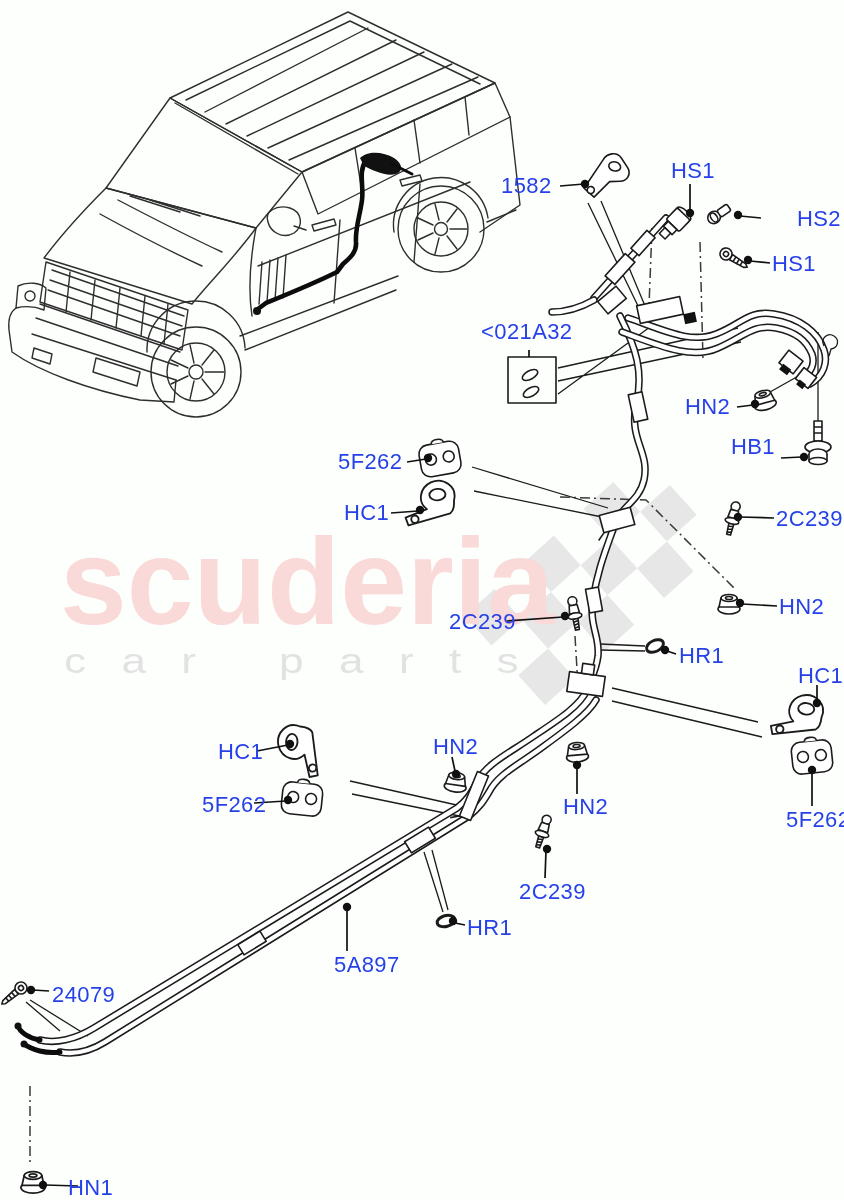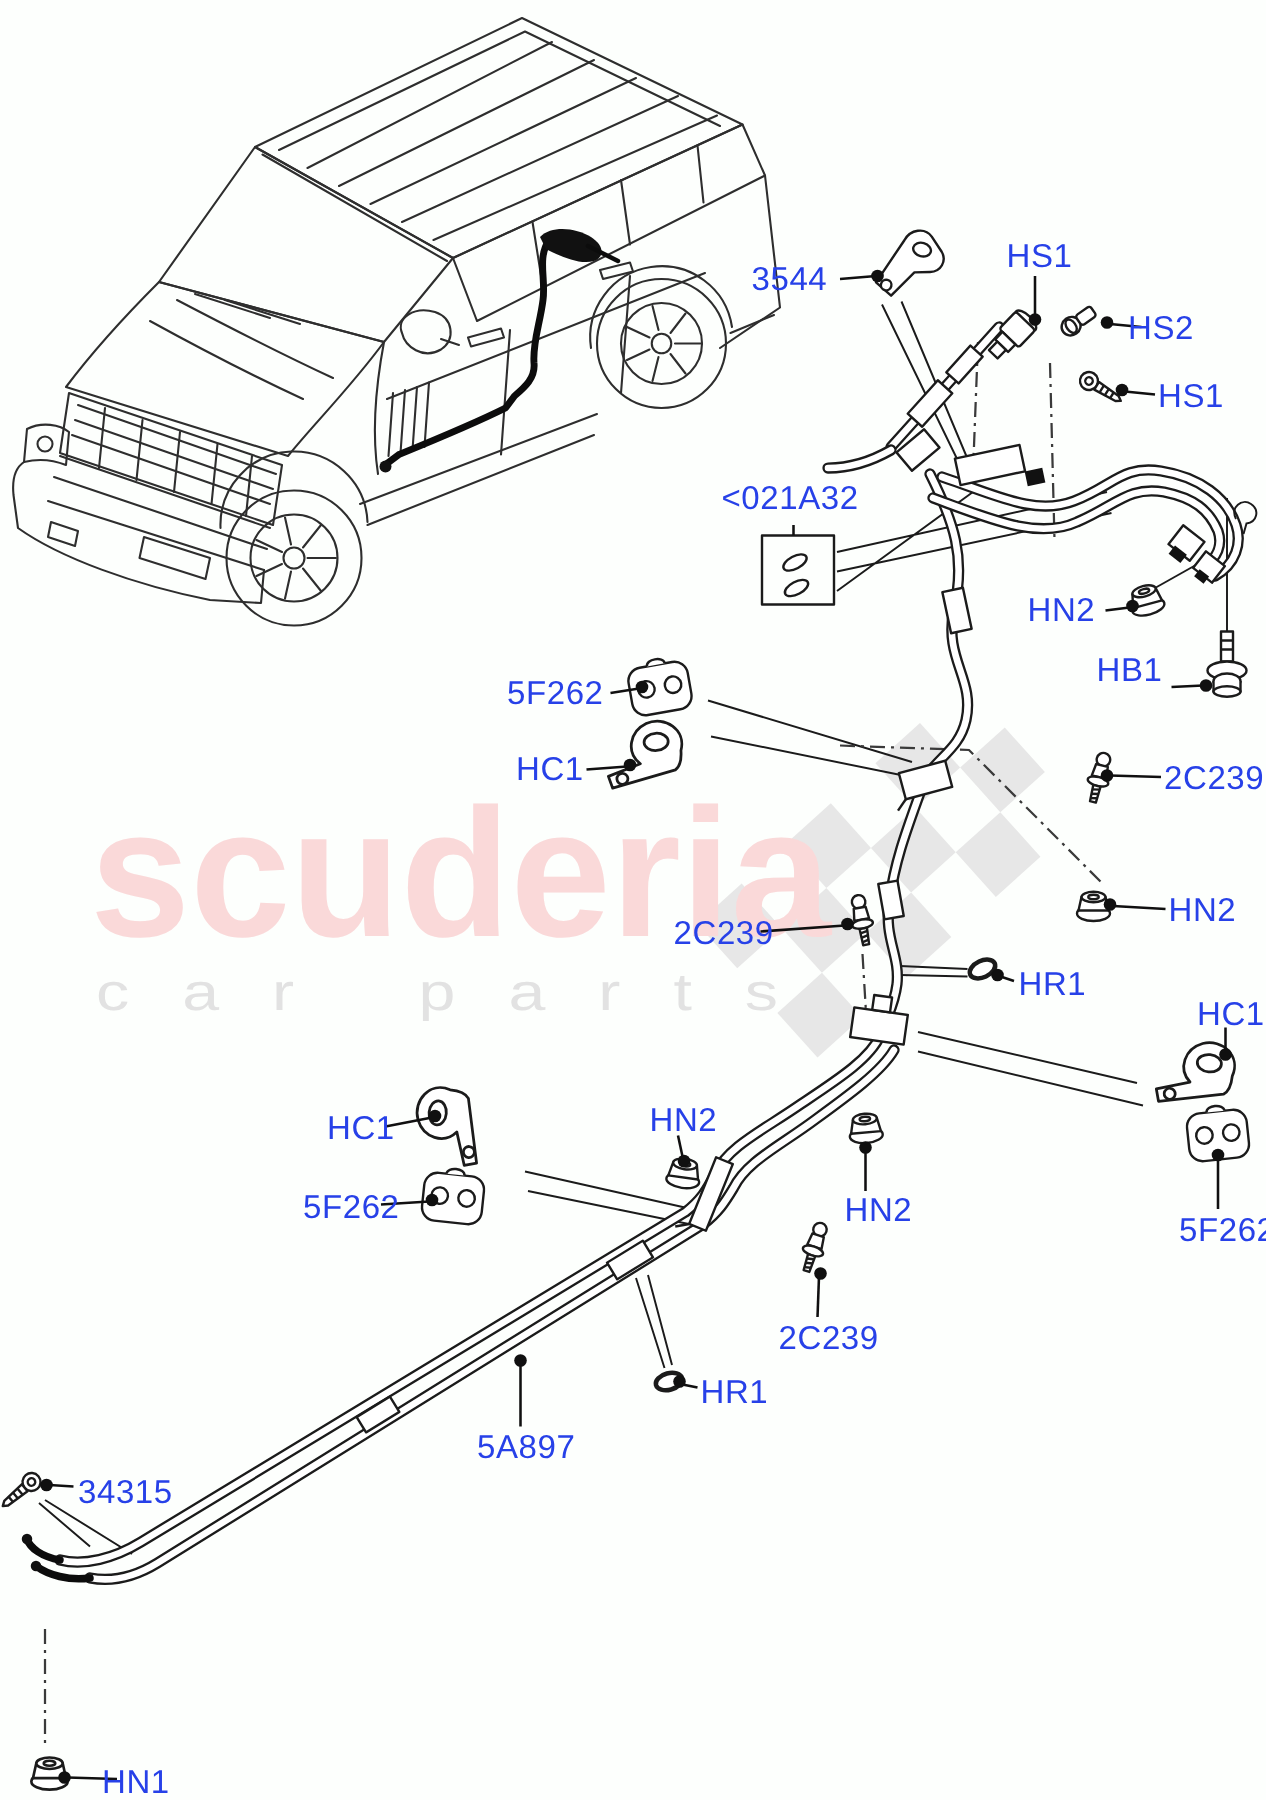--- a/index.html
+++ b/index.html
@@ -323,38 +323,38 @@
         <circle class="dot" cx="453" cy="921" r="4.2"></circle>
     <path class="lead" d="M347,951 L347,910"></path>
         <circle class="dot" cx="347" cy="907" r="4.2"></circle>
     <path class="lead" d="M49,991 L33,990"></path>
         <circle class="dot" cx="31" cy="990" r="4.2"></circle>
     <path class="lead" d="M78,1186 L45,1185"></path>
         <circle class="dot" cx="43" cy="1185" r="4.2"></circle>
   </g>
 </svg>
 
-<div class="co" style="left:501px;top:175px">3544</div>
+<div class="co" style="left:501px;top:175px">1582</div>
 <div class="co" style="left:671px;top:160px">HS1</div>
-<div class="co" style="left:752px;top:208px">HS2</div>
+<div class="co" style="left:797px;top:208px">HS2</div>
 <div class="co" style="left:772px;top:253px">HS1</div>
 <div class="co" style="left:481px;top:321px">&lt;021A32</div>
 <div class="co" style="left:685px;top:396px">HN2</div>
 <div class="co" style="left:731px;top:436px">HB1</div>
 <div class="co" style="left:338px;top:451px">5F262</div>
 <div class="co" style="left:344px;top:502px">HC1</div>
 <div class="co" style="left:776px;top:508px">2C239</div>
 <div class="co" style="left:779px;top:596px">HN2</div>
 <div class="co" style="left:449px;top:611px">2C239</div>
 <div class="co" style="left:679px;top:645px">HR1</div>
 <div class="co" style="left:798px;top:665px">HC1</div>
 <div class="co" style="left:433px;top:736px">HN2</div>
 <div class="co" style="left:563px;top:796px">HN2</div>
 <div class="co" style="left:218px;top:741px">HC1</div>
 <div class="co" style="left:202px;top:794px">5F262</div>
 <div class="co" style="left:786px;top:809px">5F262</div>
 <div class="co" style="left:519px;top:881px">2C239</div>
 <div class="co" style="left:467px;top:917px">HR1</div>
-<div class="co" style="left:318px;top:954px">5A897</div>
-<div class="co" style="left:52px;top:984px">34315</div>
+<div class="co" style="left:334px;top:954px">5A897</div>
+<div class="co" style="left:52px;top:984px">24079</div>
 <div class="co" style="left:68px;top:1177px">HN1</div>
 
 </div>
 
 </body></html>

